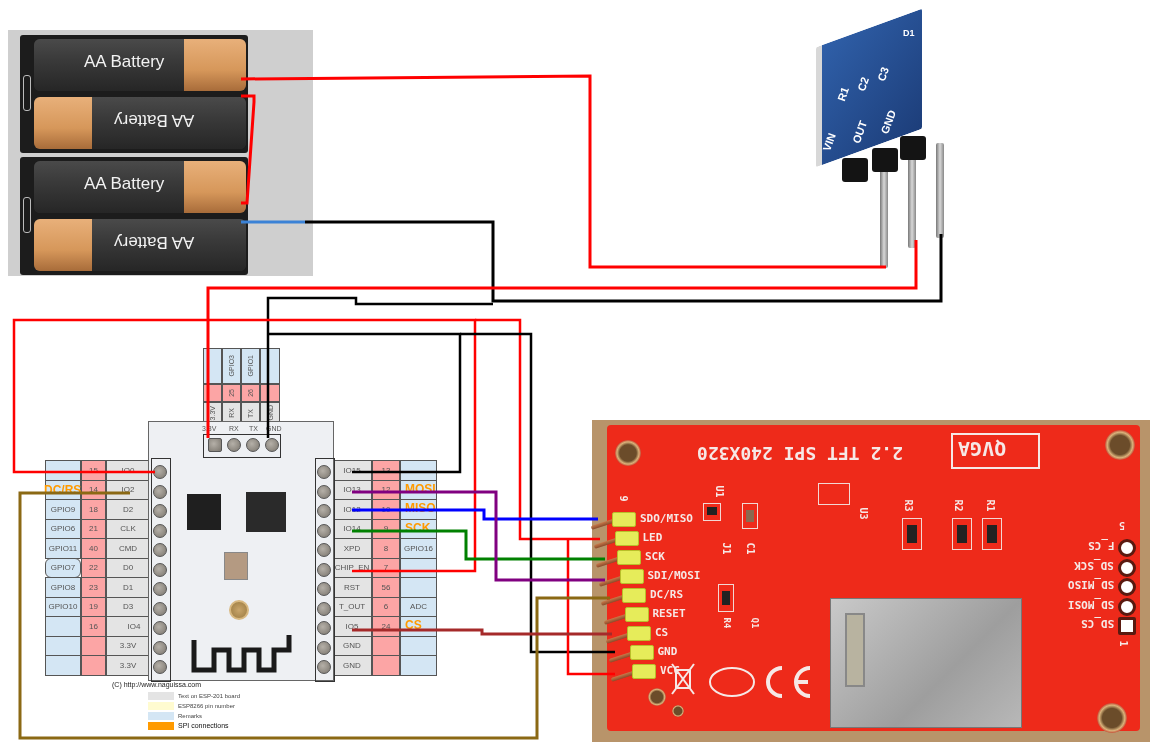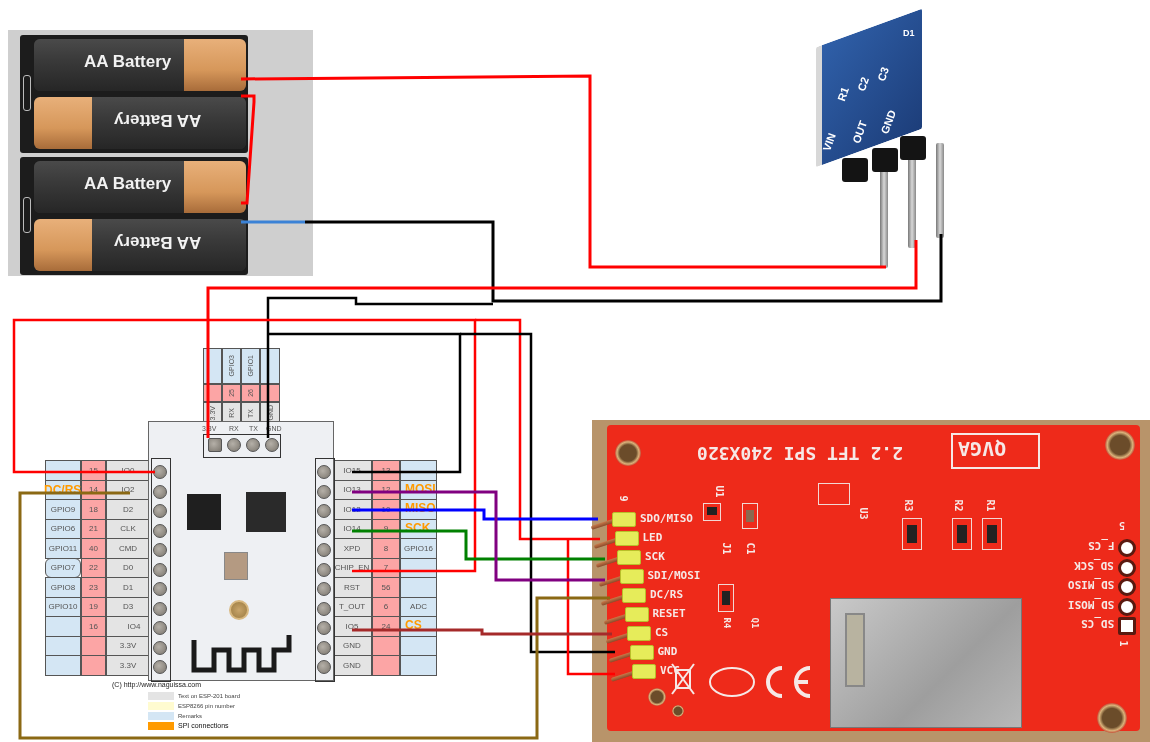--- a/index.html
+++ b/index.html
@@ -4,21 +4,21 @@
 <style>
   html,body{margin:0;padding:0;background:#ffffff;}
   body{width:1150px;height:742px;position:relative;overflow:hidden;font-family:"Liberation Sans",sans-serif;}
   .abs{position:absolute;}
   
   #battery-pack{left:8px;top:30px;width:305px;height:246px;background:#cfcfcf;}
   .holder{position:absolute;left:12px;width:228px;height:118px;background:#1c1c1c;border-radius:3px;}
   .cell{position:absolute;left:14px;width:212px;height:52px;border-radius:6px;background:#2e2e2e;overflow:hidden;}
   .cell .body{position:absolute;top:0;height:100%;background:linear-gradient(#4a4a4a 0%,#3a3a3a 40%,#262626 100%);}
   .cell .cap{position:absolute;top:0;height:100%;background:linear-gradient(#e8b07a 0%,#d6975a 60%,#a86c3a 100%);}
-  .cell .lbl{position:absolute;top:13px;color:#f2f2f2;font-size:17px;font-weight:bold;white-space:nowrap;}
+  .cell .lbl{position:absolute;top:13px;color:#f2f2f2;font-size:17px;font-weight:normal;white-space:nowrap;}
   .cell.flip .lbl{transform:rotate(180deg);}
   .spring{position:absolute;width:6px;height:34px;border:1px solid #bbb;border-radius:3px;}
   
   #regulator{left:808px;top:18px;width:135px;height:170px;}
   .reg-board{position:absolute;left:8px;top:10px;width:100px;height:120px;background:linear-gradient(135deg,#2f5fa8,#1d3e7a);transform:skewY(-20deg);border-left:6px solid #d8d8d8;border-radius:2px;}
   .reg-label{position:absolute;color:#ffffff;font-size:11px;font-weight:bold;}
   .pinhead{position:absolute;width:26px;height:24px;background:#141414;border-radius:3px;}
   .pinleg{position:absolute;width:8px;background:linear-gradient(90deg,#777,#d8d8d8,#888);border-radius:2px;}
   
   .tcell{position:absolute;box-sizing:border-box;border:1px solid #555;font-size:8px;color:#555;display:flex;align-items:center;justify-content:center;}

